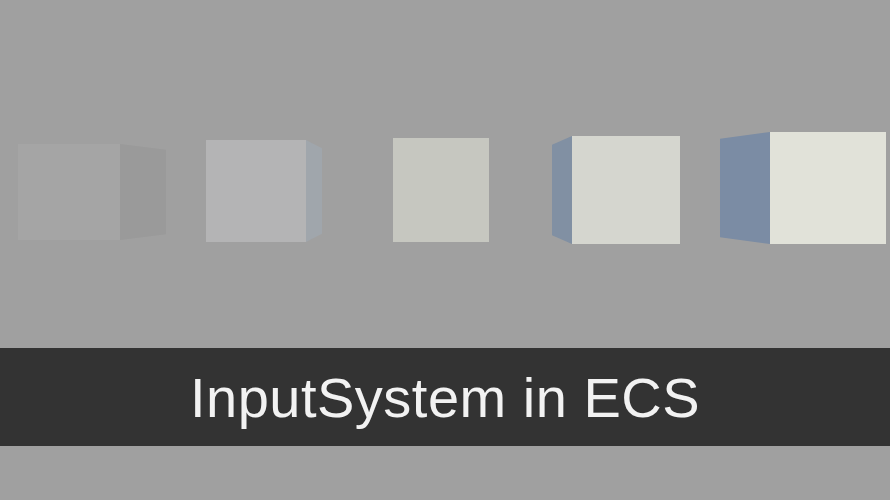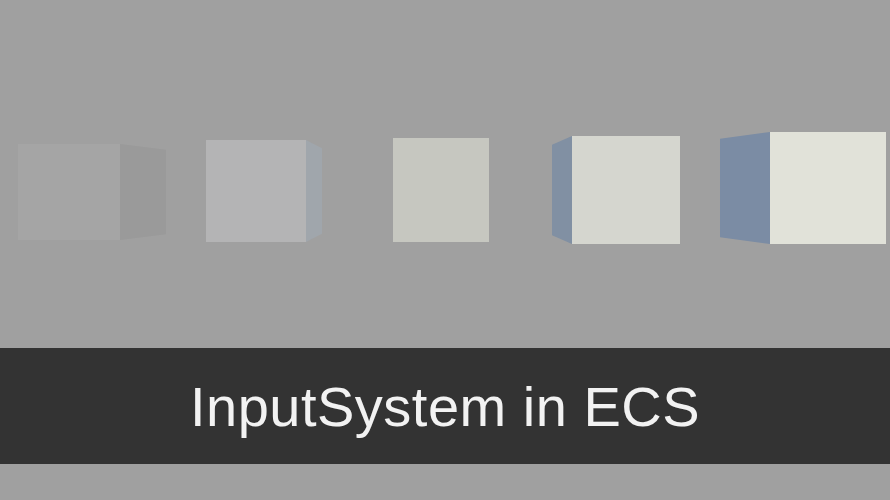--- a/index.html
+++ b/index.html
@@ -52,21 +52,21 @@
   .c5 { top: 132px; left: 720px; }
   .c5 .leftside { width: 50px; height: 112px; background: #7b8ca4; position: absolute; left: 0;
                   clip-path: polygon(0 6%, 100% 0, 100% 100%, 0 94%); }
   .c5 .front { width: 116px; height: 112px; background: #e1e2d9; left: 50px; position: absolute; }
 
   .title-bar {
     position: absolute;
     left: 0;
     width: 890px;
     top: 348px;
-    height: 116px;
+    height: 98px;
     background: #333333;
     display: flex;
     align-items: center;
     justify-content: center;
   }
   .title-text {
     color: #f2f2f2;
     font-size: 56px;
     font-weight: 400;
     letter-spacing: 0.5px;

